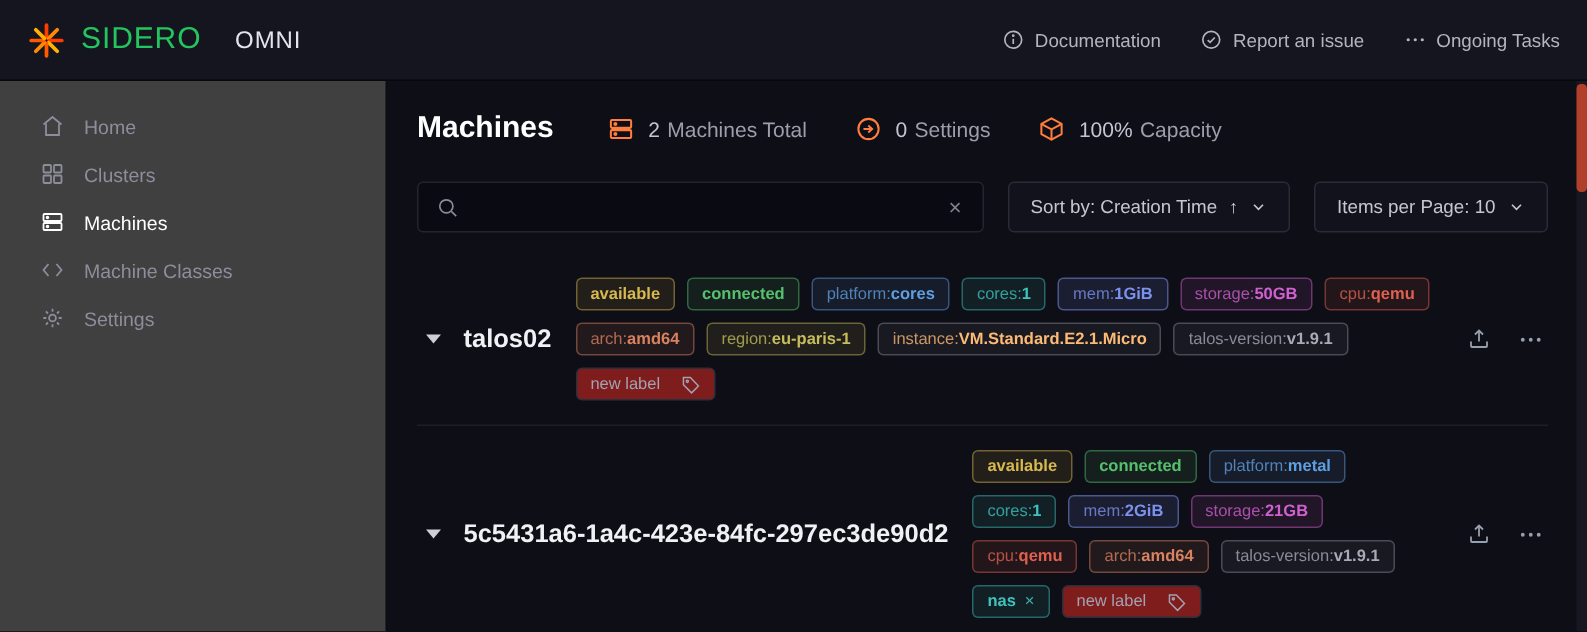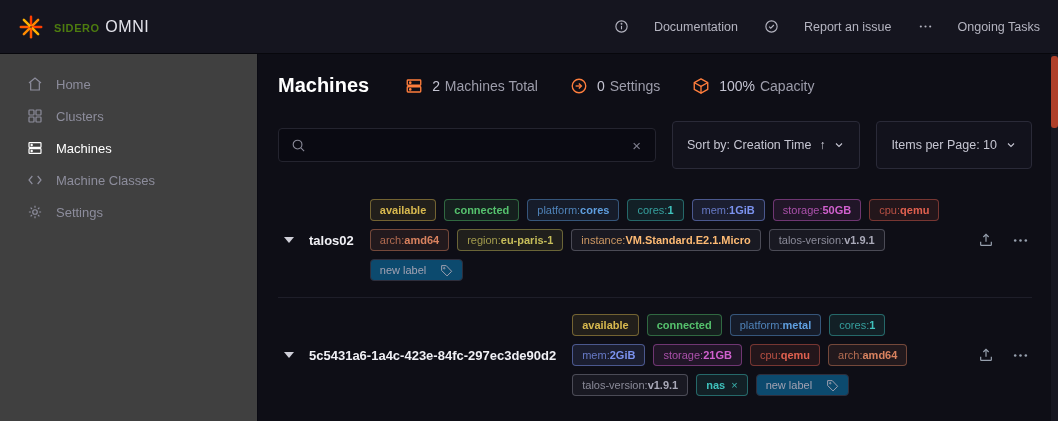--- a/index.html
+++ b/index.html
@@ -5,24 +5,24 @@
   *{box-sizing:border-box;margin:0;padding:0}
   html,body{width:1058px;height:421px;overflow:hidden}
   body{background:#0e0e16;font-family:"Liberation Sans",sans-serif;color:#e6e6ec}
   .app{position:relative;width:1058px;height:421px;overflow:hidden}
 
   
   header{position:absolute;top:0;left:0;right:0;height:54px;background:#15151f;
     display:flex;align-items:center;justify-content:space-between;padding:0 18px;
     border-bottom:1px solid #07070c;z-index:3}
   .brand{display:flex;align-items:center;gap:10px;cursor:pointer}
-  .brand-primary{font-weight:700;color:#4d7c0f;font-size:11px;letter-spacing:.6px}
-  .brand-secondary{font-weight:400;color:#e4e4ec;font-size:16px;letter-spacing:.6px;margin-left:1px}
+  .brand-primary{font-weight:400;color:#22c55e;font-size:20px;letter-spacing:.6px}
+  .brand-secondary{font-weight:400;color:#e4e4ec;font-size:16px;letter-spacing:.6px;margin-left:18px}
   nav{display:flex;align-items:center;gap:26px}
-  .nav-link{display:flex;align-items:center;gap:25px;color:#b4b4c0;font-size:12.5px;cursor:pointer;white-space:nowrap}
+  .nav-link{display:flex;align-items:center;gap:7px;color:#b4b4c0;font-size:12.5px;cursor:pointer;white-space:nowrap}
   .nav-link svg{flex:none}
 
   
   aside{position:absolute;top:54px;left:0;bottom:0;width:258px;background:#404040;
     padding-top:14px;border-right:1px solid #0a0a12;z-index:2}
   .side-item{display:flex;align-items:center;gap:13px;height:32px;padding:0 16px 0 27px;
     color:#8d8d9c;font-size:13px;cursor:pointer}
   .side-item.active{color:#ffffff}
   .side-item svg{flex:none}
 
@@ -33,39 +33,39 @@
   h1{font-size:20px;font-weight:700;color:#ffffff;margin-right:4px}
   .stat{display:flex;align-items:center;gap:9px;font-size:14px;color:#9d9dab;white-space:nowrap}
   .stat-value{color:#c4c4d2;margin-right:1px}
   .stat svg{flex:none}
 
   .toolbar{display:flex;align-items:center;gap:16px;margin-bottom:14px}
   .search-box{flex:1;display:flex;align-items:center;height:34px;background:#0a0a12;
     border:1px solid #24242f;border-radius:4px;padding:0 12px;gap:9px}
   .search-box input{flex:1;background:transparent;border:0;outline:0;color:#e6e6ec;font-size:13px;font-family:inherit}
   .clear-x{color:#7f7f8e;font-size:15px;line-height:1;cursor:pointer;padding:2px}
-  .tool-btn{display:flex;align-items:center;gap:8px;height:48px;padding:0 14px;background:#12121c;
+  .tool-btn{display:flex;align-items:center;gap:8px;height:34px;padding:0 14px;background:#12121c;
     border:1px solid #2a2a38;border-radius:4px;color:#c6c6d2;font-size:12.5px;cursor:pointer;
     font-family:inherit;white-space:nowrap}
   .sort-dir{font-size:12px;color:#d6d6e0;font-weight:700}
 
   
   .machine-list{display:block}
   .machine-row{display:flex;align-items:center;padding:16px 0}
   .machine-row + .machine-row{border-top:1px solid #1e1e29}
   .caret{width:0;height:0;border-left:5px solid transparent;border-right:5px solid transparent;
     border-top:6px solid #cfcfd8;margin:0 15px 0 6px;cursor:pointer;flex:none}
-  .machine-name{font-weight:700;font-size:13px;color:#f0f0f5;margin-right:16px;white-space:nowrap;cursor:pointer}
+  .machine-name{font-weight:700;font-size:17px;color:#f0f0f5;margin-right:16px;white-space:nowrap;cursor:pointer}
   .tags{flex:1;min-width:0;display:flex;flex-wrap:wrap;gap:8px;align-items:center}
   .tag{display:inline-flex;align-items:center;height:22px;padding:0 9px;border:1px solid;
     border-radius:4px;font-size:11px;cursor:pointer;white-space:nowrap;background:#1c1c28}
   .tag-key{opacity:.78}
   .tag-val{font-weight:700}
   .tag-x{margin-left:6px;cursor:pointer;opacity:.9;font-weight:400}
-  .new-label{background:#0c4a6e;border:1px solid #2e2e3c;color:#a2a2b2;gap:14px}
+  .new-label{background:#7f1d1d;border:1px solid #2e2e3c;color:#a2a2b2;gap:14px}
   .new-label span{font-weight:400}
   .row-actions{display:flex;align-items:center;gap:12px;margin-left:18px;flex:none}
   .icon-btn{background:none;border:0;color:#97a0ae;cursor:pointer;display:flex;align-items:center;padding:3px}
 
   
   .scrollbar{position:absolute;right:0;top:54px;bottom:0;width:7px;background:#171721;z-index:4}
   .scrollbar-thumb{position:absolute;top:2px;right:0;width:7px;height:72px;border-radius:3px;cursor:pointer}
 </style>
 </head>
 <body>

